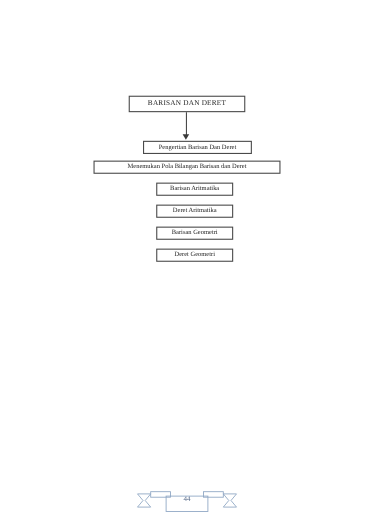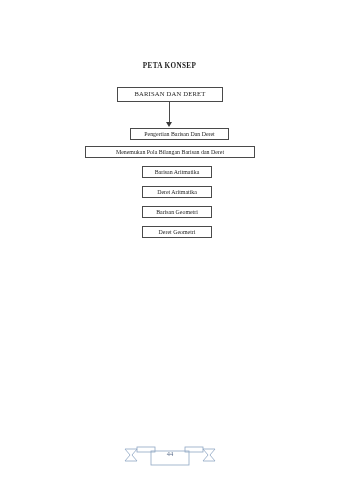--- a/index.html
+++ b/index.html
@@ -127,21 +127,20 @@
     font-size: 6.4px;
     color: #5a6d8c;
     font-family: "Liberation Serif", "DejaVu Serif", serif;
   }
 </style>
 </head>
 <body>
 
 <div class="page">
 
-  <div class="concept-title">PETA KONSEP</div>
 
   <div class="node node-root">BARISAN DAN DERET</div>
 
   <div class="connector"></div>
   <div class="connector-head"></div>
 
   <div class="node node-wide">Pengertian Barisan Dan Deret</div>
 
   <div class="node node-widest">Menemukan Pola Bilangan Barisan dan Deret</div>
 

